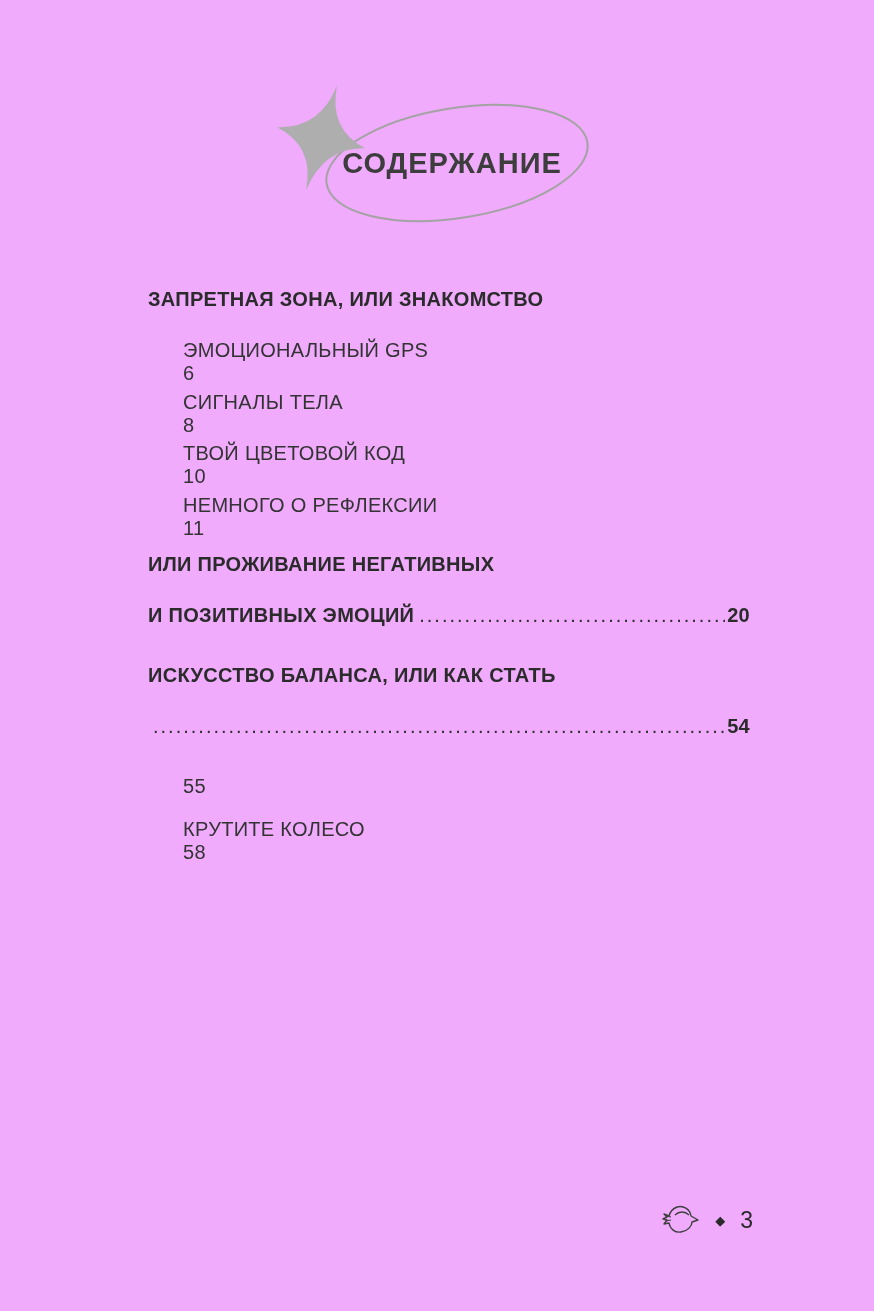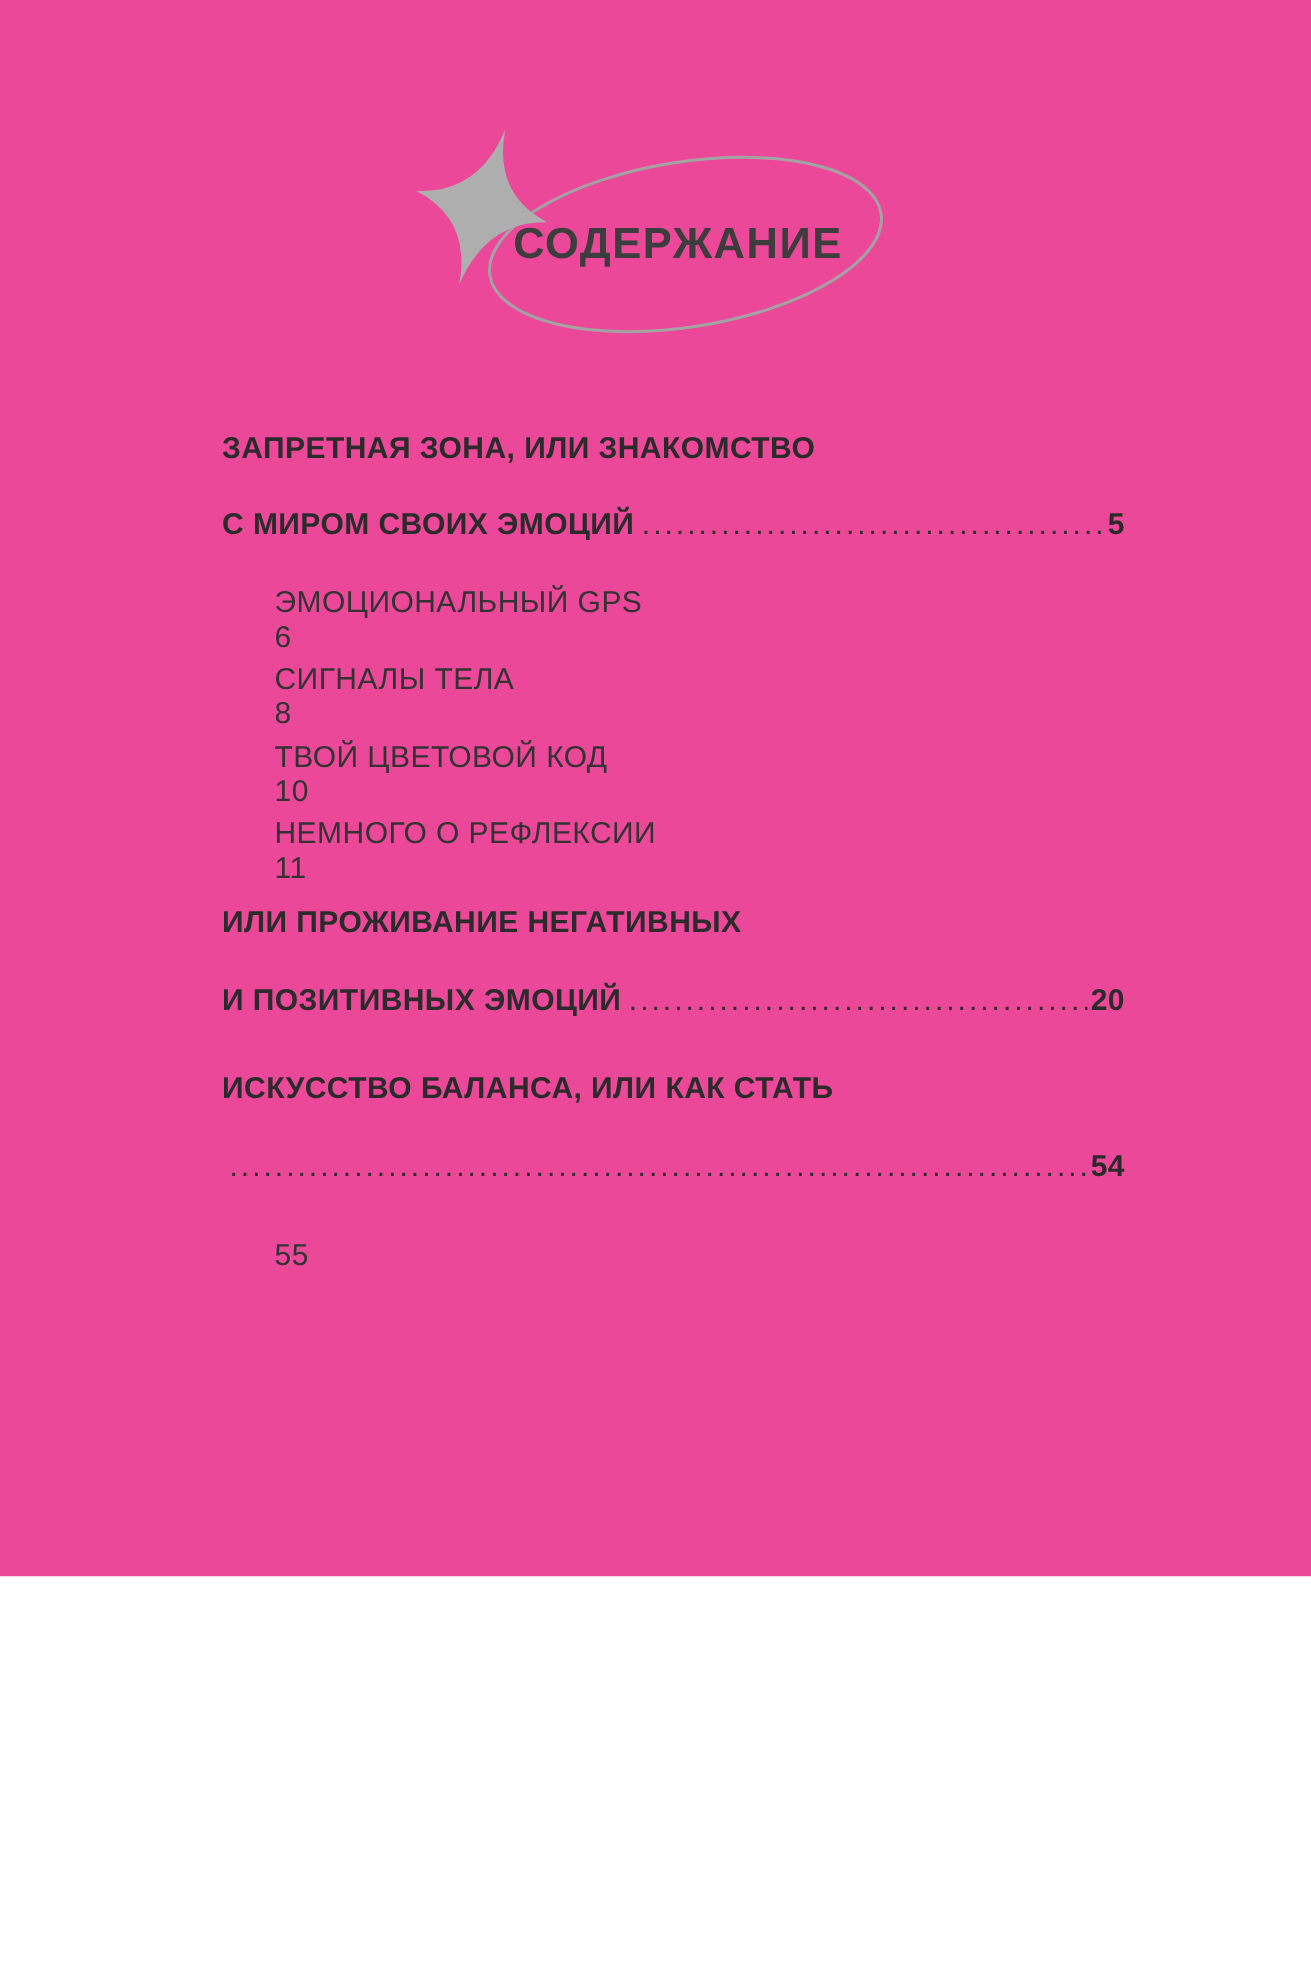--- a/index.html
+++ b/index.html
@@ -3,22 +3,22 @@
 <meta charset="utf-8">
 <style>
   html, body { margin: 0; padding: 0; background: #ffffff; }
   body {
     font-family: "Liberation Sans", sans-serif;
     color: #2e2e2e;
   }
   .page {
     position: relative;
     width: 874px;
-    height: 1051px;
-    background: #ec4899;
+    height: 1311px;
+    background: #f0abfc;
     overflow: hidden;
   }
 
   
   .header-decor {
     position: absolute;
     left: 262px;
     top: 72px;
     width: 360px;
     height: 170px;
@@ -107,25 +107,20 @@
   </svg>
 
   <div class="page-title">СОДЕРЖАНИЕ</div>
 
   <div class="toc">
 
     <div class="toc-section">
       <div class="row chapter">
         <span>ЗАПРЕТНАЯ ЗОНА, ИЛИ ЗНАКОМСТВО</span>
       </div>
-      <div class="row chapter">
-        <span>С МИРОМ СВОИХ ЭМОЦИЙ</span>
-        <span class="leader"></span>
-        <span class="pg">5</span>
-      </div>
       <div class="row sub">
         <span>ЭМОЦИОНАЛЬНЫЙ GPS</span>
         <span class="leader"></span>
         <span class="pg">6</span>
       </div>
       <div class="row sub">
         <span>СИГНАЛЫ ТЕЛА</span>
         <span class="leader"></span>
         <span class="pg">8</span>
       </div>
@@ -157,20 +152,25 @@
         <span>ИСКУССТВО БАЛАНСА, ИЛИ КАК СТАТЬ</span>
       </div>
       <div class="row chapter">
         <span class="leader"></span>
         <span class="pg">54</span>
       </div>
       <div class="row sub">
         <span class="leader"></span>
         <span class="pg">55</span>
       </div>
+      <div class="row sub">
+        <span>КРУТИТЕ КОЛЕСО</span>
+        <span class="leader"></span>
+        <span class="pg">58</span>
+      </div>
     </div>
 
   </div>
 
   <div class="footer">
     <svg width="38" height="34" viewBox="0 0 38 34" aria-hidden="true">
       <path d="M36 17 L29 13 C28 6 21 2 15 4 C10 6 8 9 7 13 L2 11 L5 14 L1 16 L5 17 L2 21 L7 20 C8 26 13 30 19 29 C26 28 30 23 30 19 Z" fill="none" stroke="#3f3f3f" stroke-width="1.4" stroke-linejoin="round"></path>
       <path d="M13 12 C17 8 23 8 27 12" fill="none" stroke="#3f3f3f" stroke-width="1.3"></path>
       <path d="M4 13 L9 14 M4 18 L9 17" fill="none" stroke="#3f3f3f" stroke-width="1.1"></path>
     </svg>

